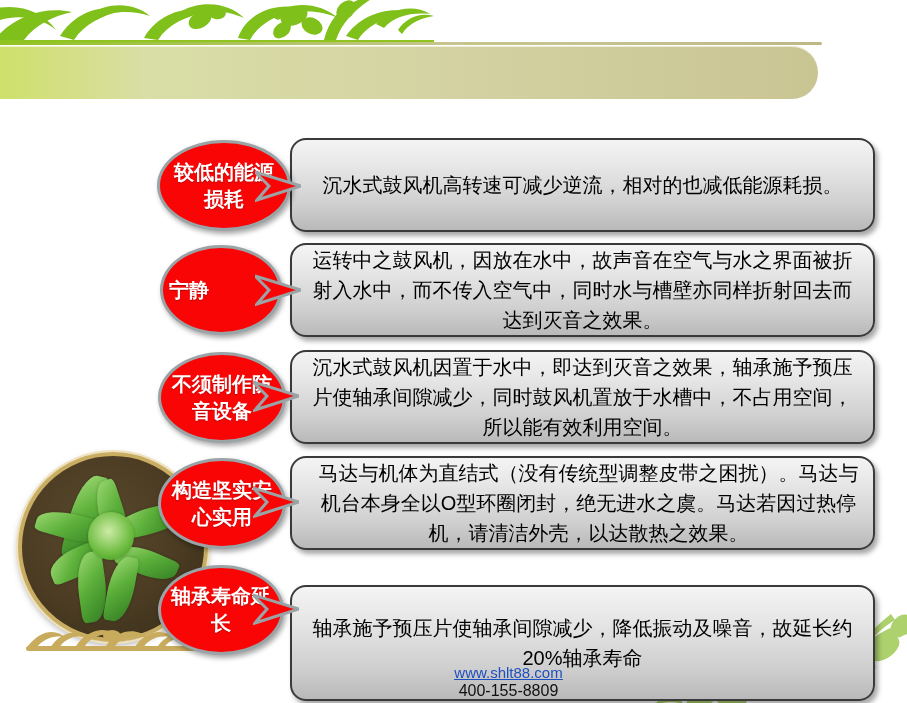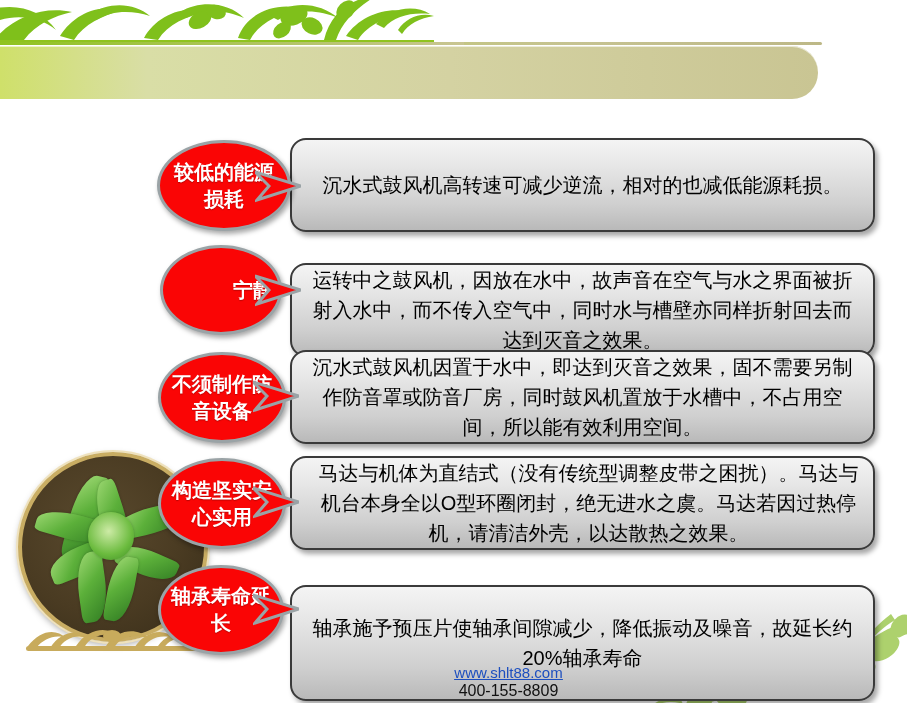--- a/index.html
+++ b/index.html
@@ -67,21 +67,21 @@
   .textbox-text{
     text-align:center;color:#000;font-size:20px;line-height:30px;
     width:100%;
   }
   .bubble{
     position:absolute;
     background:#fa0505;
     border:3px solid #9aa3a6;
     border-radius:50%;
     box-shadow:2px 3px 5px rgba(0,0,0,.35);
-    display:flex;align-items:center;justify-content:flex-end;
+    display:flex;align-items:center;justify-content:flex-start;
     box-sizing:border-box;
     z-index:5;
   }
   .bubble-text{
     color:#fff;font-size:20px;line-height:27px;text-align:center;font-weight:600;
     text-shadow:0 1px 1px rgba(0,0,0,.25);
     padding:0 6px;
   }
   .tail{
     position:absolute;z-index:6;
@@ -191,34 +191,34 @@
     </div>
     <svg class="tail" style="left:255px;top:166px;width:46px;height:40px;" viewBox="0 0 46 40">
       <path d="M0,6 L46,20 L2,34 L14,20 Z" fill="#fa0505" stroke="#9aa3a6" stroke-width="3"></path>
     </svg>
     <div class="bubble" style="left:157px;top:140px;width:134px;height:91px;">
       <div class="bubble-text">较低的能源损耗</div>
     </div>
   </div>
 
   <div class="row">
-    <div class="textbox" style="top:243px;height:94px;margin-top:20px;">
+    <div class="textbox" style="top:243px;height:94px;">
       <div class="textbox-text">运转中之鼓风机，因放在水中，故声音在空气与水之界面被折射入水中，而不传入空气中，同时水与槽壁亦同样折射回去而达到灭音之效果。</div>
     </div>
     <svg class="tail" style="left:255px;top:270px;width:46px;height:40px;" viewBox="0 0 46 40">
       <path d="M0,6 L46,20 L2,34 L14,20 Z" fill="#fa0505" stroke="#9aa3a6" stroke-width="3"></path>
     </svg>
     <div class="bubble" style="left:160px;top:245px;width:122px;height:90px;">
       <div class="bubble-text">宁静</div>
     </div>
   </div>
 
   <div class="row">
     <div class="textbox" style="top:350px;height:94px;">
-      <div class="textbox-text">沉水式鼓风机因置于水中，即达到灭音之效果，固不需要另制作防音罩或防音厂房，同时鼓风机置放于水槽中，不占用空间，所以能有效利用空间。</div>
+      <div class="textbox-text">沉水式鼓风机因置于水中，即达到灭音之效果，轴承施予预压片使轴承间隙减少，同时鼓风机置放于水槽中，不占用空间，所以能有效利用空间。</div>
     </div>
     <svg class="tail" style="left:253px;top:376px;width:46px;height:40px;" viewBox="0 0 46 40">
       <path d="M0,6 L46,20 L2,34 L14,20 Z" fill="#fa0505" stroke="#9aa3a6" stroke-width="3"></path>
     </svg>
     <div class="bubble" style="left:158px;top:352px;width:128px;height:91px;">
       <div class="bubble-text">不须制作防音设备</div>
     </div>
   </div>
 
   <div class="row">

